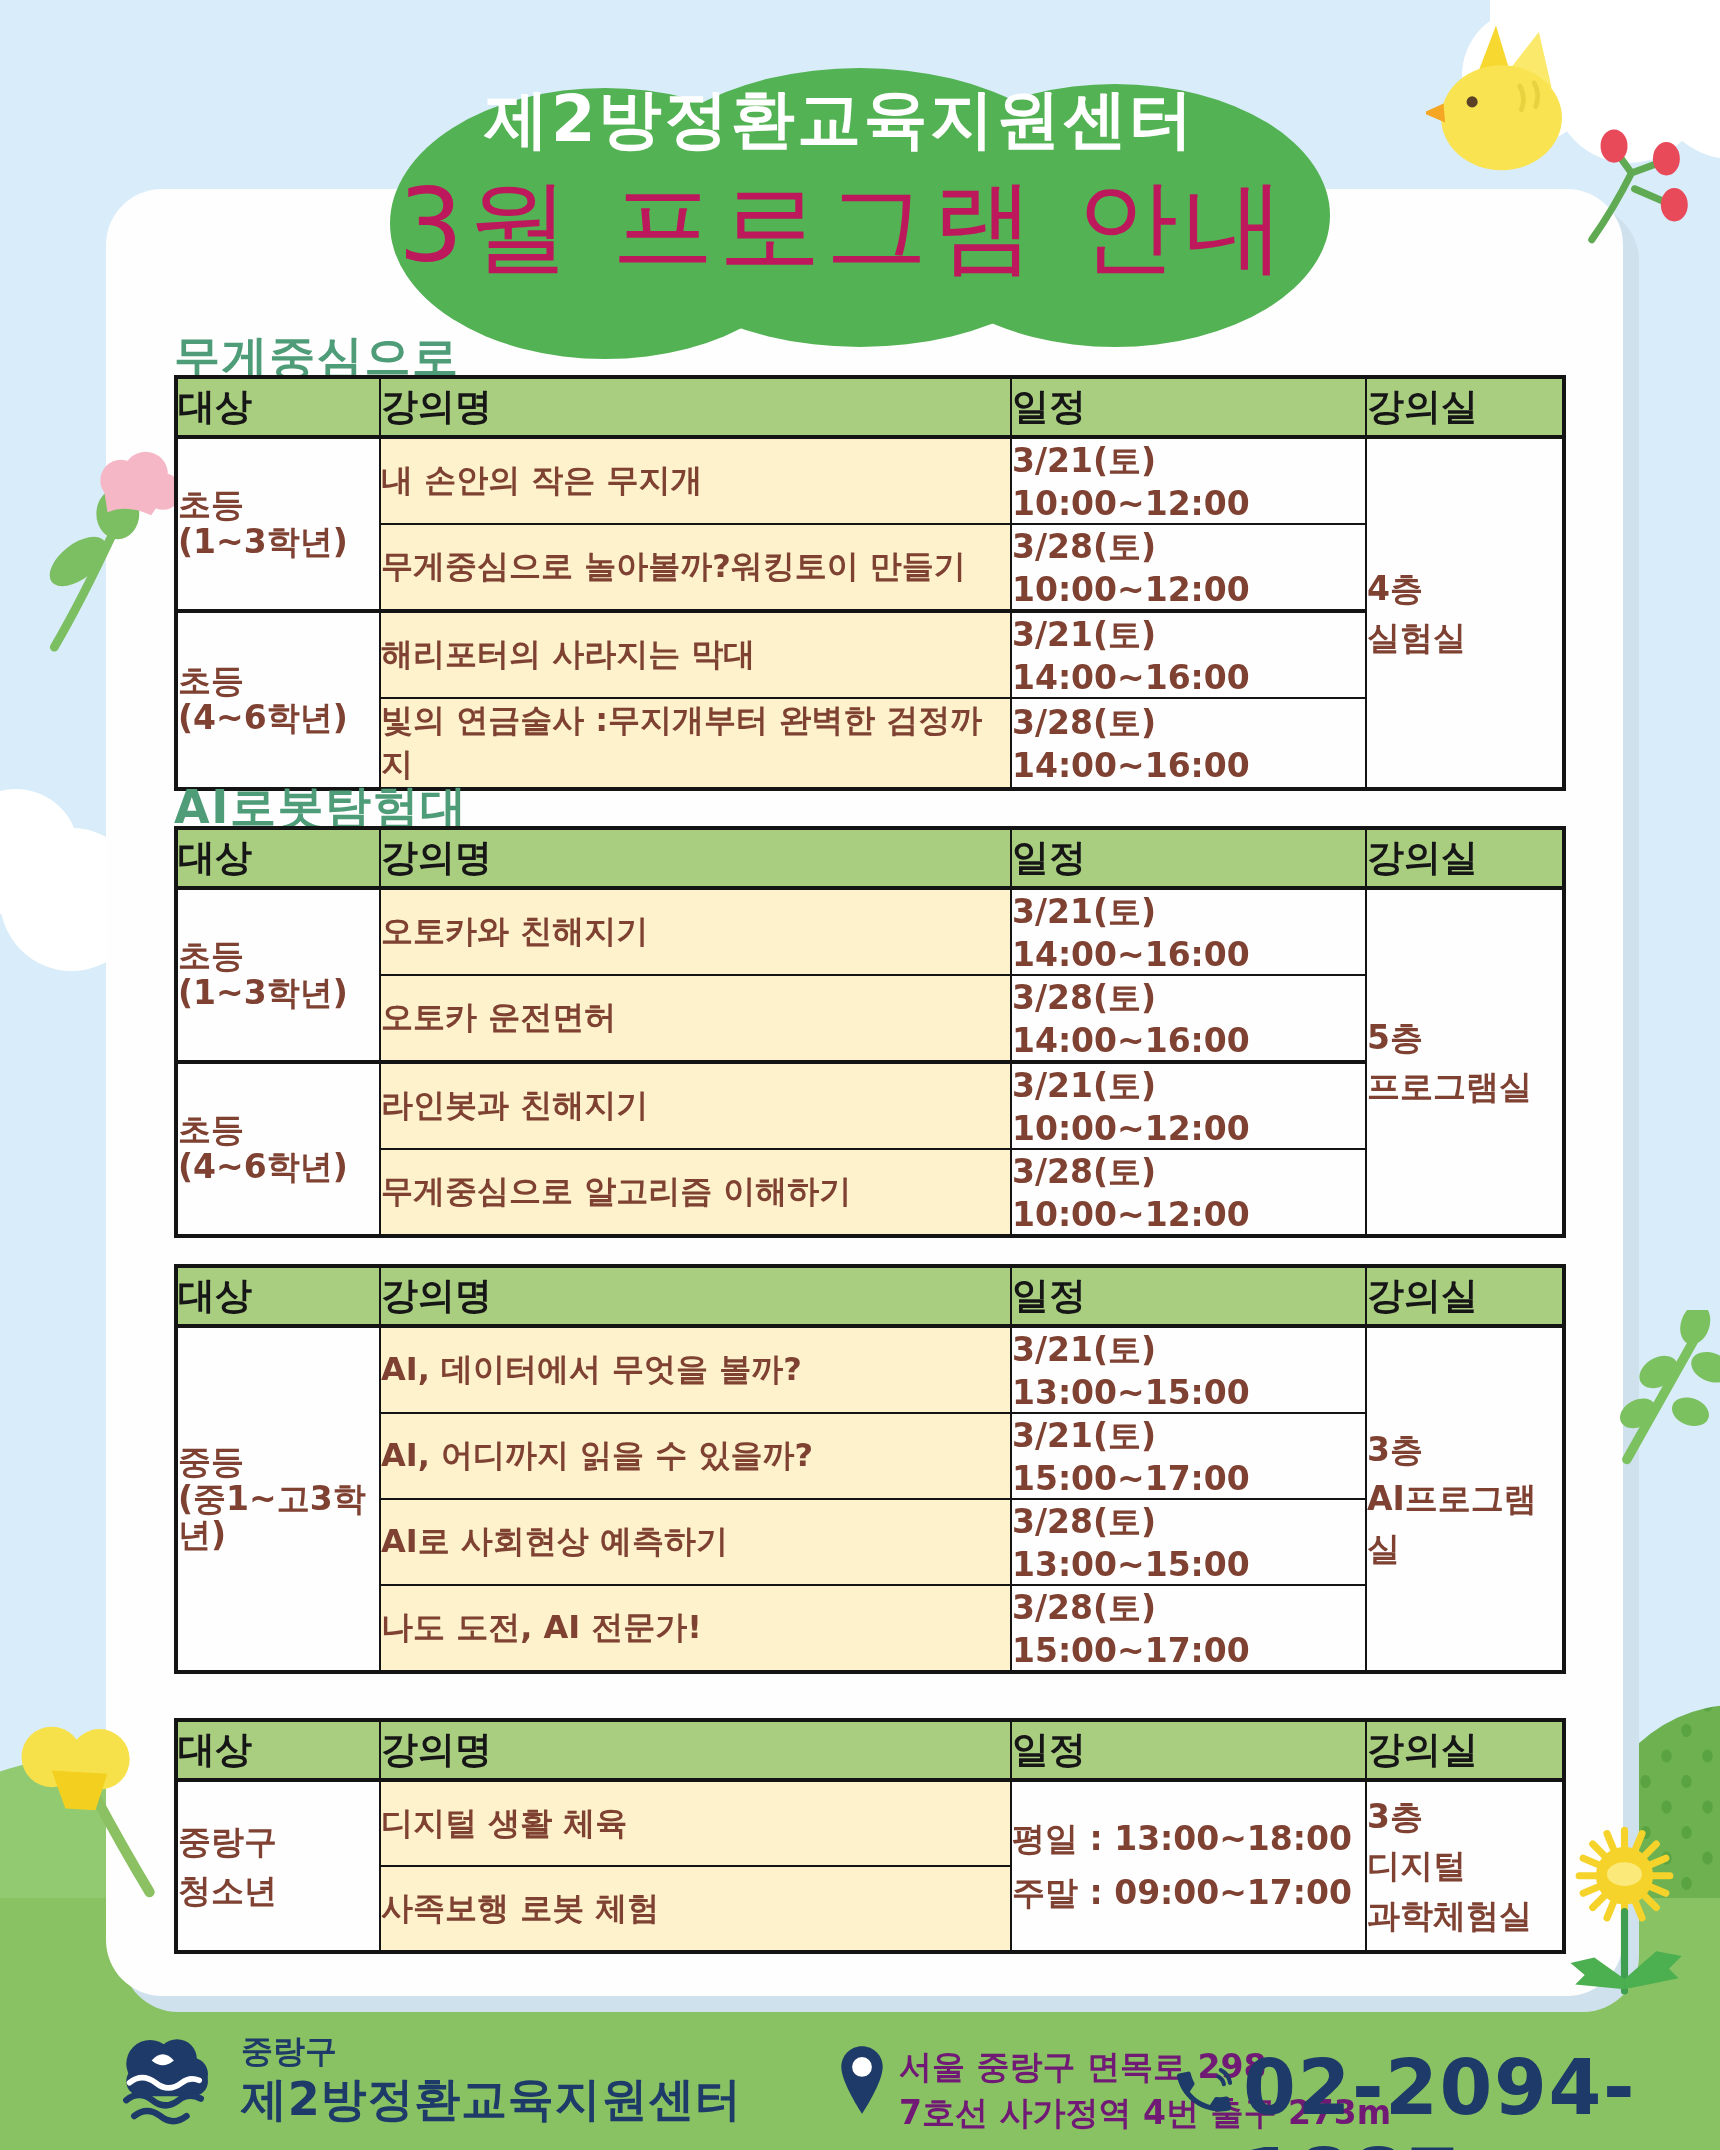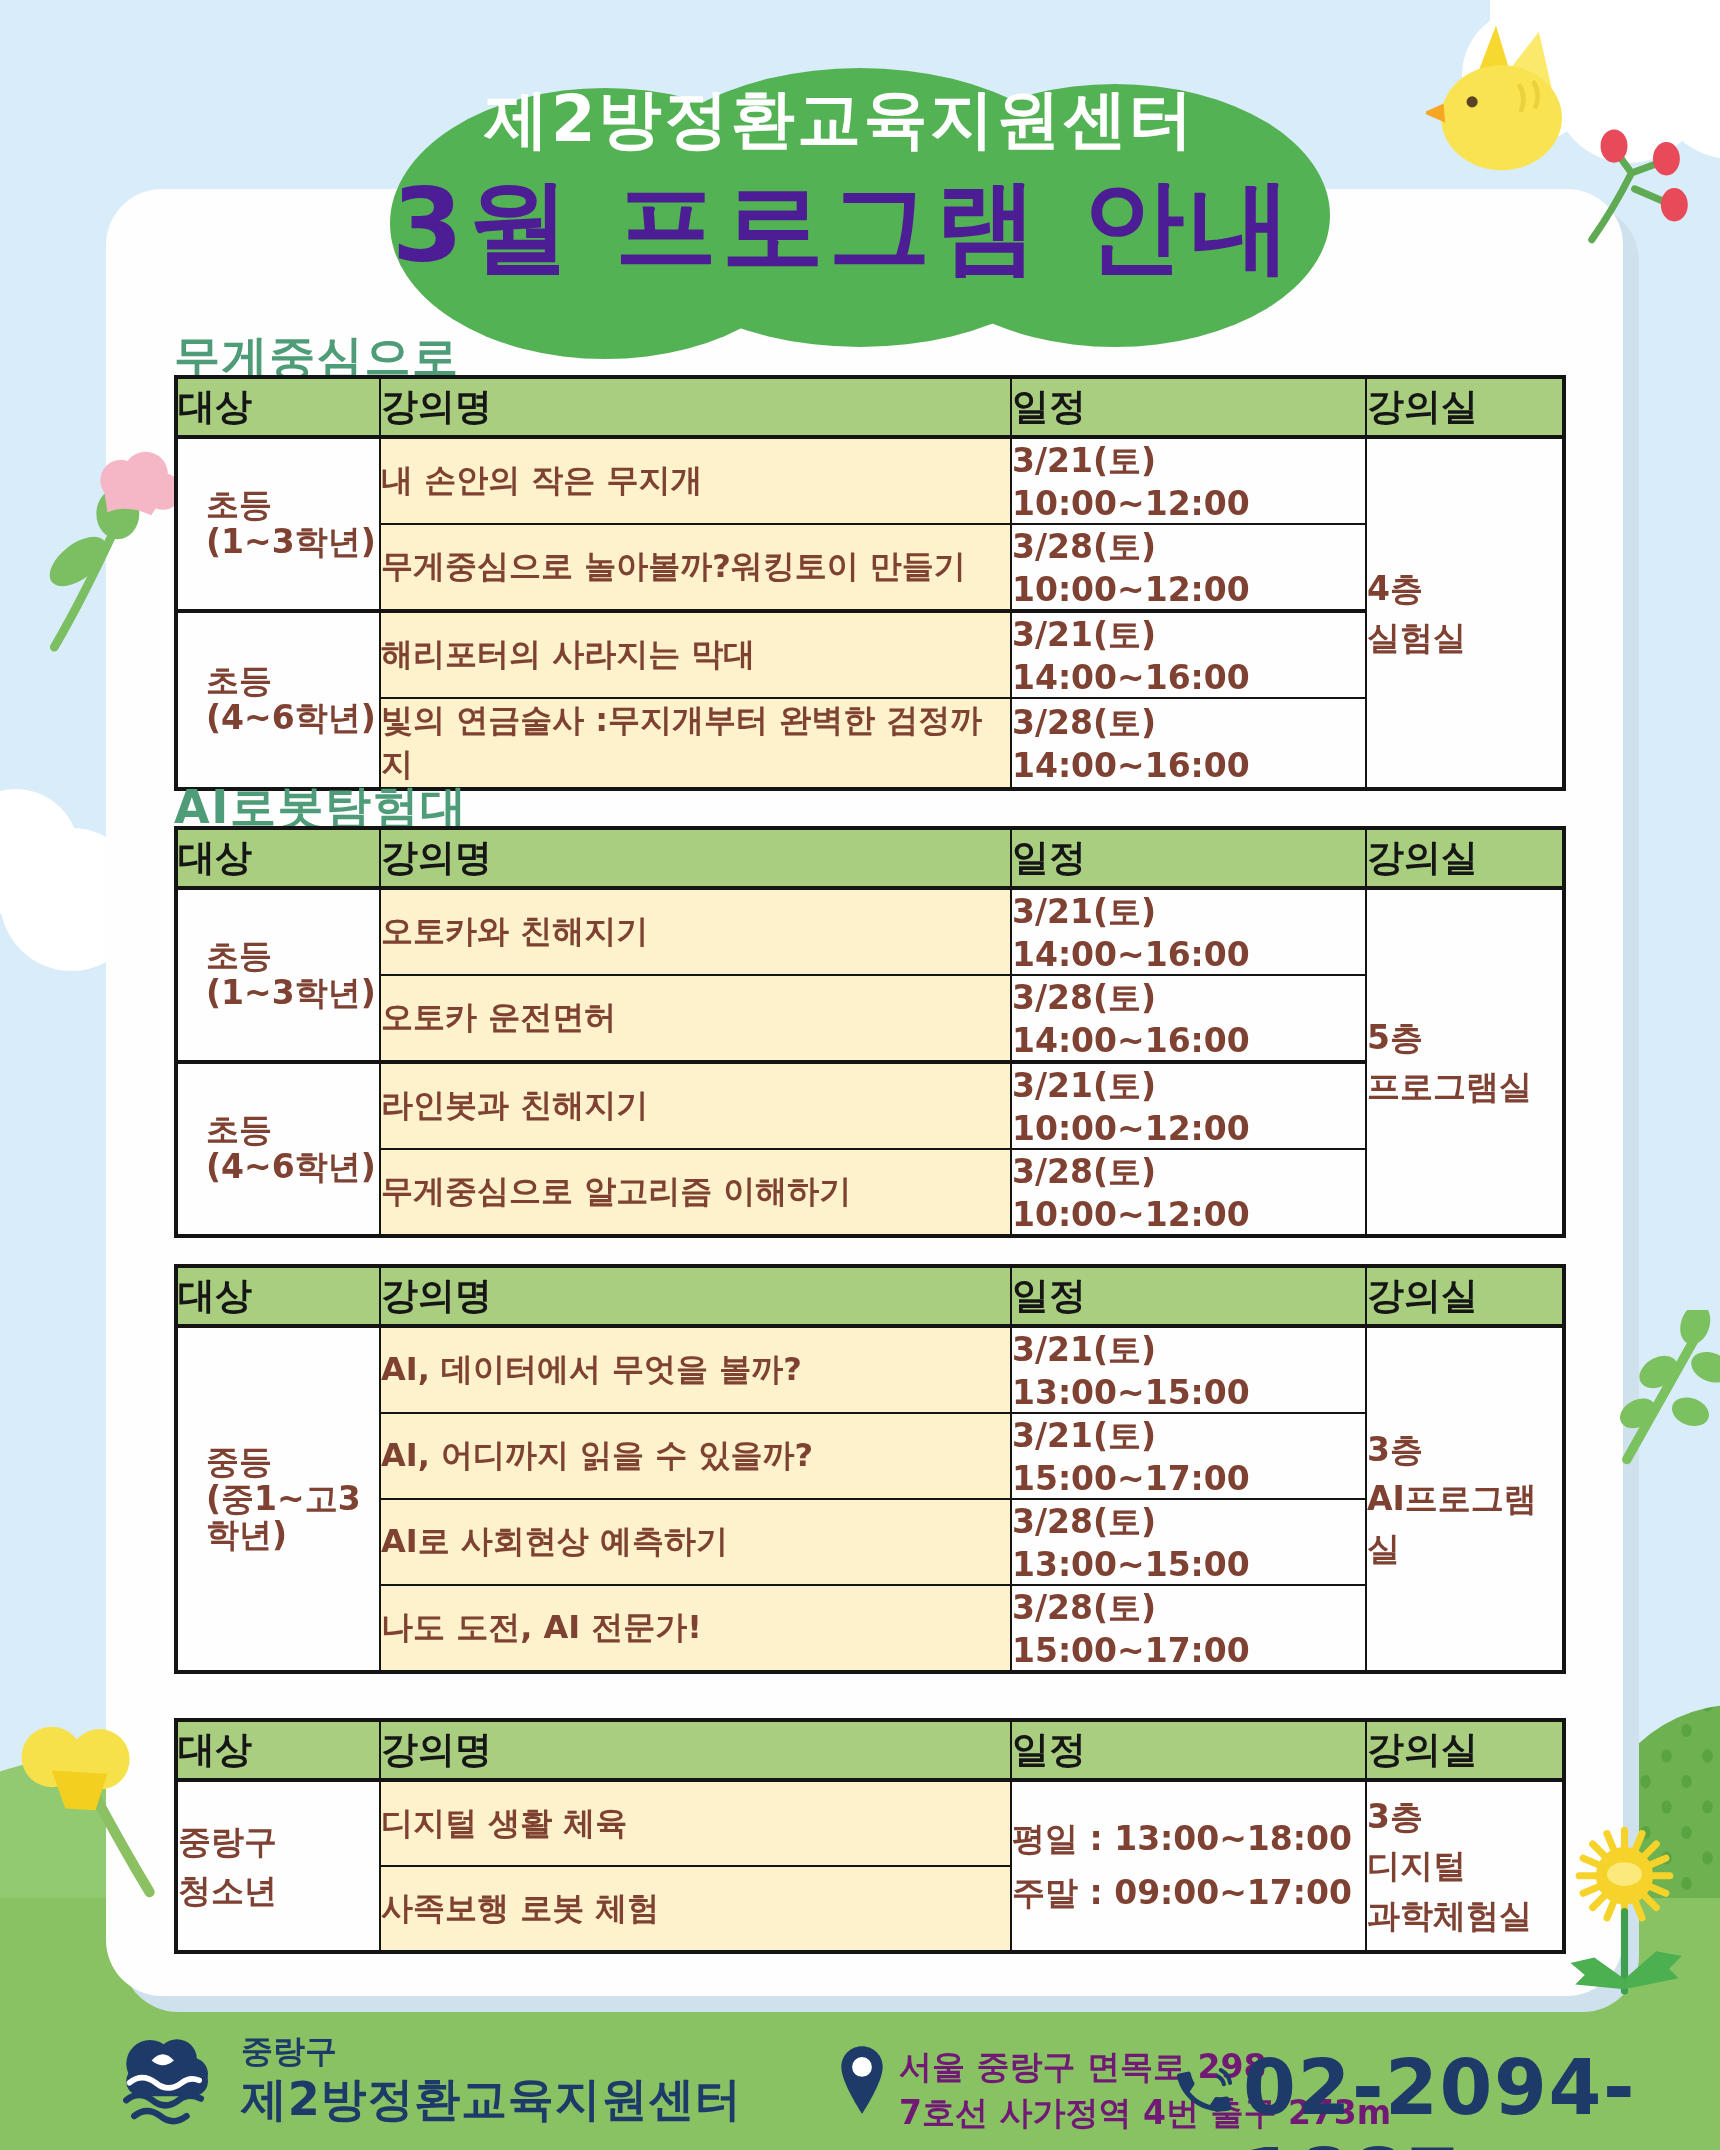--- a/index.html
+++ b/index.html
@@ -19,36 +19,36 @@
   .card{position:absolute;left:106px;top:189px;width:1517px;height:1807px;background:#fefefe;border-radius:56px;
     box-shadow:16px 16px 0 0 #cfe1ed;}
 
   .title-blob{position:absolute;left:374px;top:40px;width:972px;height:279px;}
   .blob-part{position:absolute;background:#53b253;}
   .deco{position:absolute;}
 
   
   .title-l1{position:absolute;left:382px;top:76px;width:916px;text-align:center;color:#ffffff;
     font-size:64px;font-weight:bold;letter-spacing:2.4px;}
-  .title-l2{position:absolute;left:366px;top:159px;width:956px;text-align:center;color:#4c1d95;
-    font-size:102px;font-weight:bold;letter-spacing:4.8px;}
+  .title-l2{position:absolute;left:366px;top:159px;width:956px;text-align:center;color:#be185d;
+    font-size:102px;font-weight:normal;letter-spacing:4.8px;}
 
   
   .section-title{position:absolute;left:174px;font-size:46px;font-weight:bold;color:#4f9c78;letter-spacing:1.6px;}
   .tablewrap{position:absolute;left:174px;width:1388px;}
   table.ptable{border-collapse:collapse;table-layout:fixed;width:1388px;border:4.8px solid #141414;}
   .ptable th,.ptable td{border:2.4px solid #141414;text-align:left;vertical-align:middle;padding:0;}
   .ptable thead th{background:#a9ce80;color:#161616;font-size:37px;font-weight:bold;height:56px;border-bottom-width:4.8px;}
   .ptable td{color:#7e4132;font-weight:bold;font-size:33px;}
   .ptable td.course{background:#fdf2cb;font-size:32px;}
   .ptable tr.gsep td{border-top-width:4.8px;}
   .t93 tbody tr{height:74px;}
   .t96 tbody tr{height:76px;}
   .t108 tbody tr{height:86px;}
-  .stack span{display:block;line-height:1.12;padding-left:28px;}
+  .stack span{display:block;line-height:1.12;}
   .roomstack span{display:block;line-height:1.5;}
   .schedstack span{display:block;line-height:1.65;}
 
   
   .f-org-small{position:absolute;left:241px;top:2030px;font-size:32px;font-weight:bold;color:#1e3a68;}
   .f-org-name{position:absolute;left:241px;top:2069px;font-size:46px;font-weight:bold;color:#1e3a68;letter-spacing:0.8px;}
   .f-addr{position:absolute;left:899px;top:2044px;font-size:33px;font-weight:bold;color:#701a75;line-height:1.38;}
   .f-phone{position:absolute;left:1243px;top:2043px;font-size:76px;font-weight:bold;color:#1e3a68;letter-spacing:1.6px;}
 </style>
 </head>

